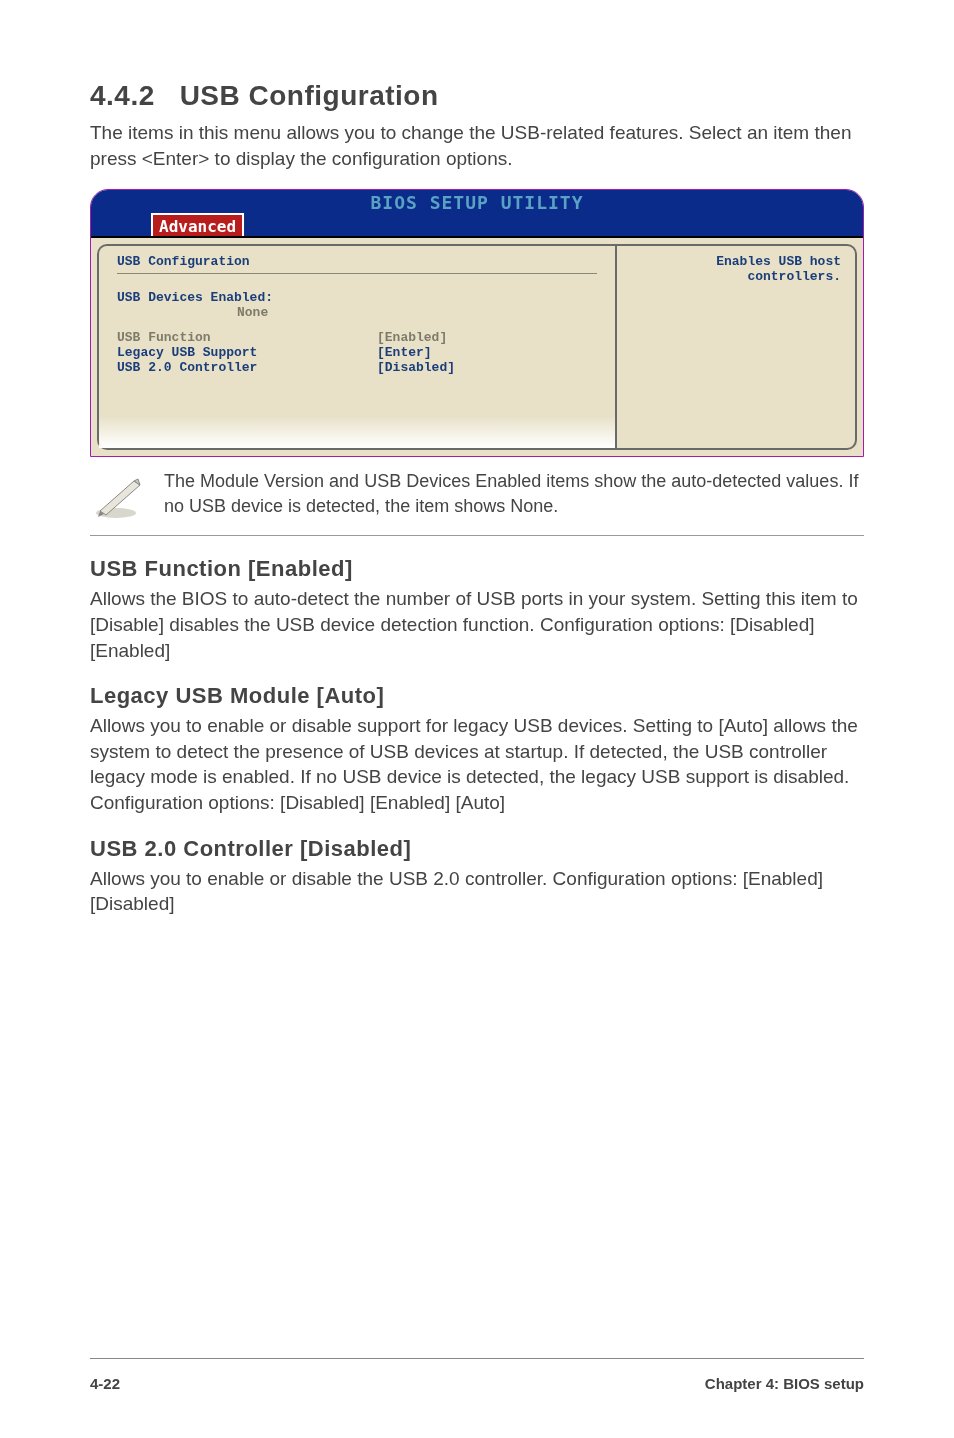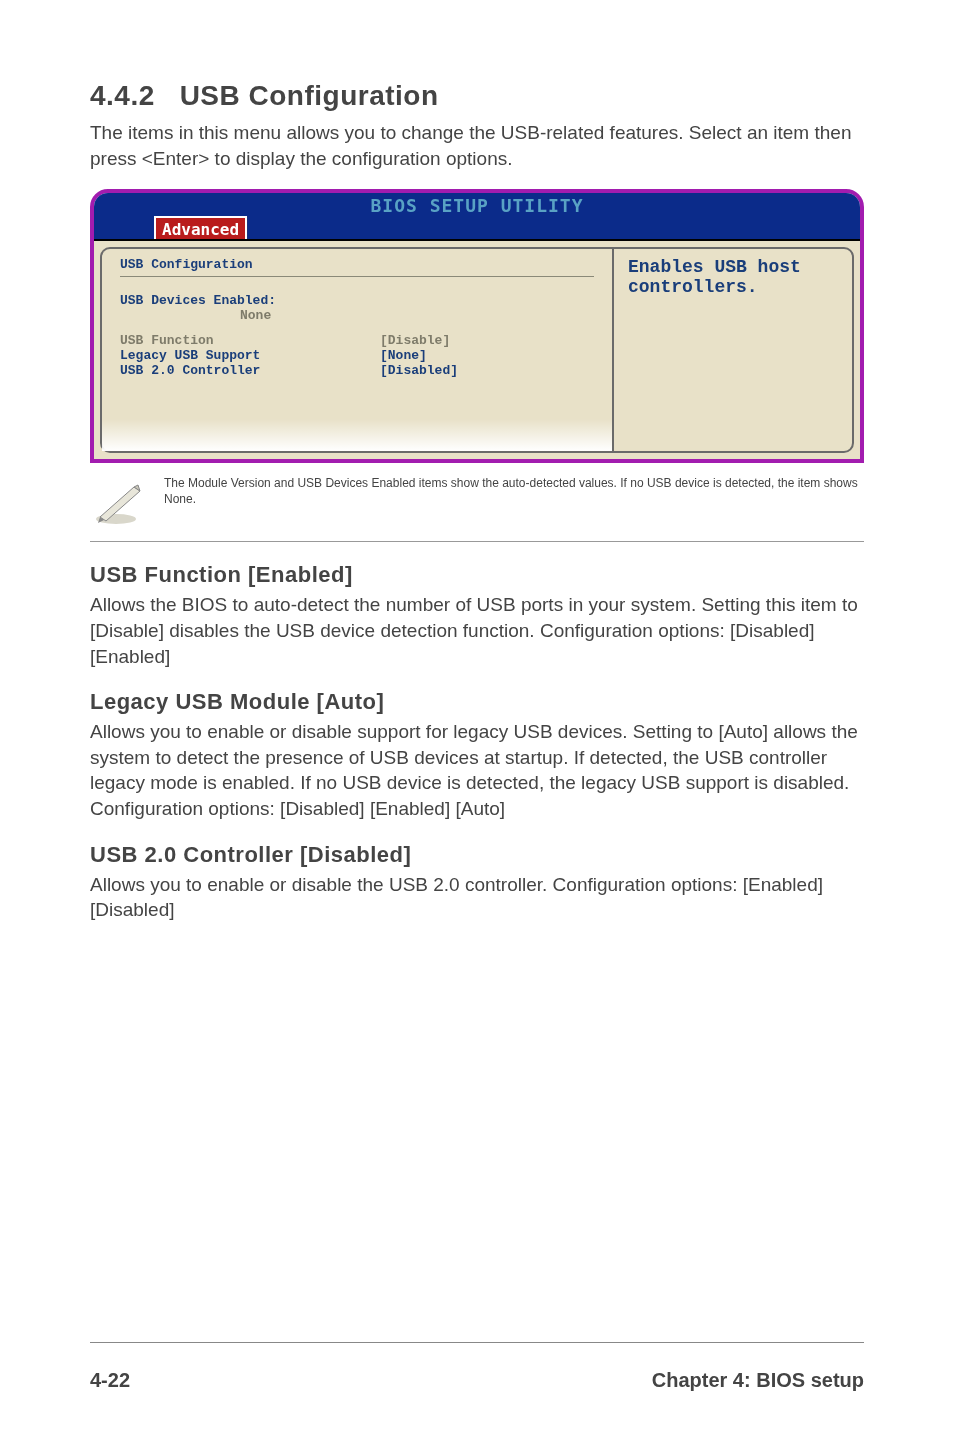--- a/index.html
+++ b/index.html
@@ -32,21 +32,21 @@
   }
   p.body {
     font-size: 19px;
     line-height: 1.35;
     color: #444;
     margin: 4px 0 18px 0;
   }
 
   
   .bios-wrap {
-    border: 4px solid #a21caf;
+    border: 1px solid #a21caf;
     border-radius: 18px 18px 0 0;
     overflow: hidden;
     margin-top: 10px;
   }
   .bios-top {
     background: #0b2b8a;
     height: 46px;
     position: relative;
   }
   .bios-title {
@@ -93,23 +93,24 @@
     position: relative;
   }
   .bios-right {
     width: 210px;
     border: 2px solid #6a6a6a;
     margin: 6px 6px 6px 0;
     border-radius: 0 10px 10px 0;
     border-left: 2px solid #6a6a6a;
     font-family: "Courier New", Courier, monospace;
     font-weight: bold;
-    font-size: 18px;
+    font-size: 13px;
     color: #1a3e7a;
     padding: 8px 14px;
+    text-align: right;
   }
   .bios-hr {
     border: none;
     border-top: 1px solid #8a8978;
     margin: 4px 0 6px 0;
   }
   .grey { color: #7e7b6a; }
   .bios-row {
     display: flex;
   }
@@ -127,36 +128,36 @@
     align-items: flex-start;
     border-bottom: 1px solid #999;
     padding: 12px 0 14px 0;
     margin-bottom: 4px;
   }
   .note svg {
     flex: 0 0 52px;
     margin: 4px 18px 0 4px;
   }
   .note p {
-    font-size: 12px;
+    font-size: 18px;
     line-height: 1.35;
     margin: 0;
     color: #444;
   }
 
   .footer {
     position: absolute;
     bottom: 46px;
     left: 90px;
     right: 90px;
     border-top: 1px solid #888;
-    padding-top: 26px;
+    padding-top: 16px;
     display: flex;
     justify-content: space-between;
-    font-size: 20px;
+    font-size: 15px;
     color: #444;
   }
   .footer .right { font-weight: bold; }
   .footer .left { font-weight: bold; }
 </style>
 </head>
 <body>
 
 <div class="page">
 
@@ -175,25 +176,25 @@
     <div class="bios-body">
       <div class="bios-left">
         <div>USB Configuration</div>
         <hr class="bios-hr">
         <div style="height:10px"></div>
         <div>USB Devices Enabled:</div>
         <div class="grey" style="padding-left:120px">None</div>
         <div style="height:10px"></div>
         <div class="bios-row">
           <span class="lbl grey">USB Function</span>
-          <span class="grey">[Disable]</span>
+          <span class="grey">[Enabled]</span>
         </div>
         <div class="bios-row">
           <span class="lbl">Legacy USB Support</span>
-          <span>[None]</span>
+          <span>[Enter]</span>
         </div>
         <div class="bios-row">
           <span class="lbl">USB 2.0 Controller</span>
           <span>[Disabled]</span>
         </div>
         <div class="fade"></div>
       </div>
       <div class="bios-right">
         <div>Enables USB host controllers.</div>
       </div>

